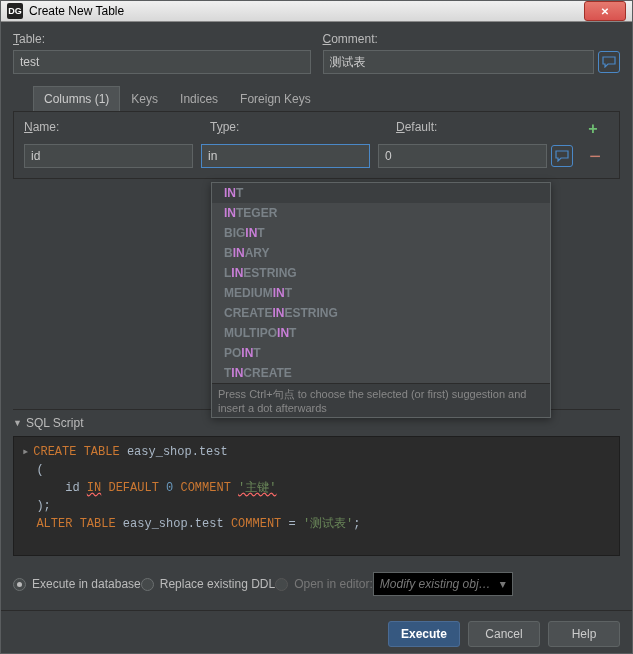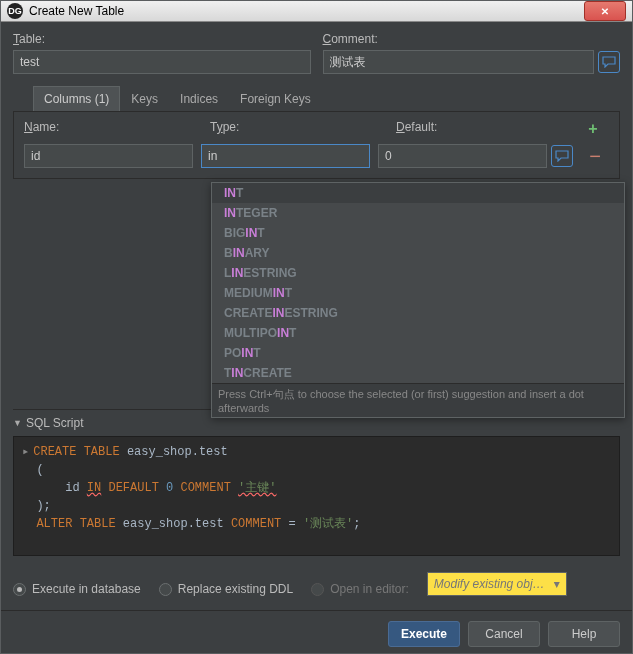--- a/index.html
+++ b/index.html
@@ -32,21 +32,21 @@
     width: 16px;
     height: 16px;
     background: #222;
     color: #fff;
     font-size: 9px;
     font-weight: bold;
     display: flex;
     align-items: center;
     justify-content: center;
     margin-right: 6px;
-    border-radius: 8px;
+    border-radius: 2px;
   }
   .titlebar .title {
     color: #000;
     font-size: 12px;
   }
   .titlebar .win-controls {
     margin-left: auto;
     display: flex;
   }
   .titlebar .win-btn {
@@ -142,21 +142,21 @@
   .cols-row .c-name { width: 178px; }
   .cols-row .c-type { width: 178px; position: relative; }
   .cols-row .c-default { flex: 1; display: flex; gap: 4px; align-items: center;}
   .cols-row .c-btns { width: 32px; display:flex; flex-direction: column; align-items:center; gap:4px; }
   .add-btn { color: #6fbf73; font-size: 16px; font-weight: bold; cursor: pointer; }
   .del-btn { color: #c97f6f; font-size: 20px; line-height: 8px; cursor: pointer; }
   .autocomplete {
     position: absolute;
     left: 210px;
     top: 160px;
-    width: 414px;
+    width: 340px;
     background: #46494b;
     border: 1px solid #5e6364;
     z-index: 100;
     box-shadow: 0 2px 8px rgba(0,0,0,0.4);
   }
   .ac-item {
     padding: 3px 12px;
     font-weight: bold;
     font-size: 12px;
     cursor: pointer;
@@ -200,22 +200,21 @@
     overflow: auto;
   }
   .kw { color: #cc7832; }
   .id { color: #a9b7c6; }
   .num { color: #6897bb; }
   .str { color: #6a8759; }
   .err { text-decoration: underline wavy #ff6b68; }
   .gutter-caret { color:#888; margin-right:4px;}
   .options-row {
     display: flex;
-    align-items: flex-end;
-    gap: 18px;
+    align-items: center;
     margin-top: 12px;
     padding: 4px 0;
   }
   .radio {
     display: flex; align-items: center; gap: 6px;
     color: #bbb;
     cursor: pointer;
   }
   .radio .dot {
     width: 13px; height: 13px;
@@ -227,21 +226,21 @@
   .radio.sel .dot::after {
     content: ""; width: 5px; height: 5px; border-radius: 50%;
     background: #bbb;
   }
   .radio.disabled { color: #777; }
   .radio.disabled .dot { border-color: #555; }
   .modify-dd {
     flex: 0 0 140px;
     height: 24px;
     border: 1px solid #5e6364;
-    background: #fde047;
+    background: #000000;
     color: #777;
     display: flex; align-items: center;
     padding: 0 6px;
     justify-content: space-between;
     font-style: italic;
   }
   .footer {
     border-top: 1px solid #2b2b2b;
     padding: 10px 12px;
     display: flex;

